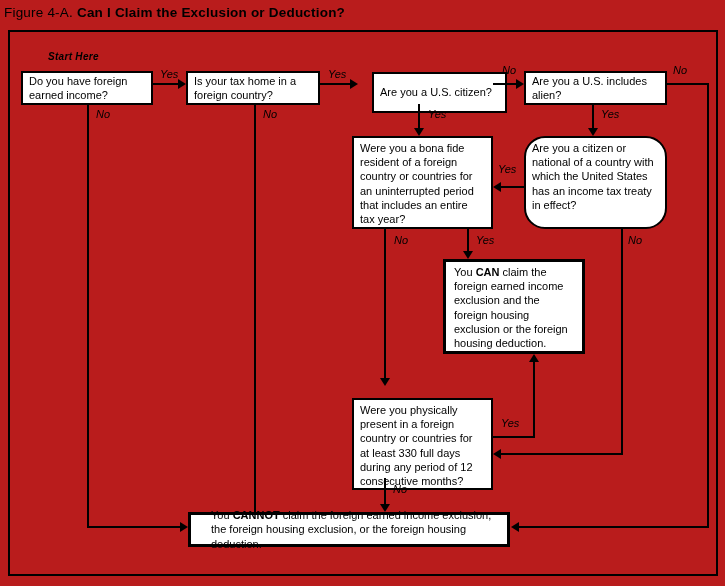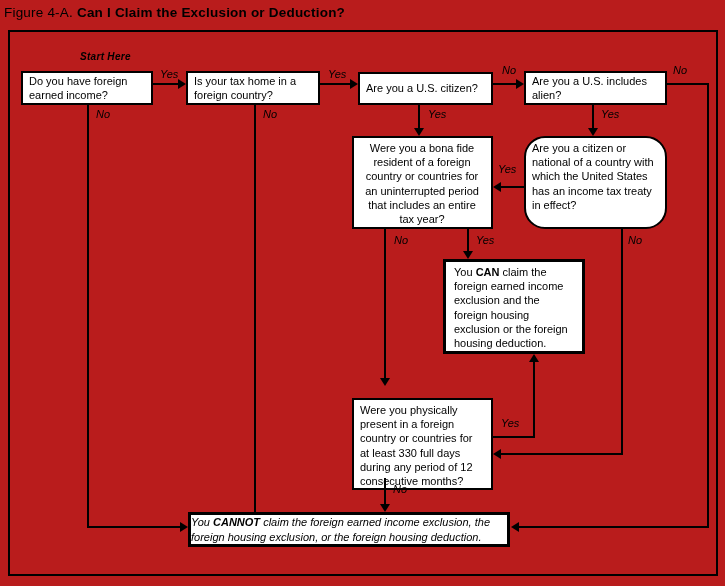--- a/index.html
+++ b/index.html
@@ -80,55 +80,55 @@
 
 <div id="canvas">
 
   <div class="title">
     <span>Figure 4-A.</span>
     <span class="bold">Can I Claim the Exclusion or Deduction?</span>
   </div>
 
   <div class="frame"></div>
 
-  <div class="start-here" style="left:80px; top:51px;">Start Here</div>
+  <div class="start-here" style="left:48px; top:51px;">Start Here</div>
 
   <div class="box center" style="left:21px; top:71px; width:132px; height:34px;">
     <span>Do you have foreign earned income?</span>
   </div>
 
   <div class="box center" style="left:186px; top:71px; width:134px; height:34px;">
     <span>Is your tax home in a foreign country?</span>
   </div>
 
-  <div class="box center" style="left:358px; top:72px; width:135px; height:33px;">
+  <div class="box center" style="left:372px; top:72px; width:135px; height:41px;">
     <span>Are you a U.S. citizen?</span>
   </div>
 
   <div class="box center" style="left:524px; top:71px; width:143px; height:34px;">
     <span>Are you a U.S. includes alien?</span>
   </div>
 
-  <div class="box" style="left:352px; top:136px; width:141px; height:93px;text-align:center;">
+  <div class="box" style="left:352px; top:136px; width:141px; height:93px;">
     <span>Were you a bona fide resident of a foreign country or countries for an uninterrupted period that includes an entire tax year?</span>
   </div>
 
   <div class="box" style="left:524px; top:136px; width:143px; height:93px;border-radius:21px;">
     <span>Are you a citizen or national of a country with which the United States has an income tax treaty in effect?</span>
   </div>
 
   <div class="box thick" style="left:443px; top:259px; width:142px; height:95px; padding-left:8px; padding-right:8px;">
     <span><span>You </span><span class="bold">CAN</span><span> claim the foreign earned income exclusion and the foreign housing exclusion or the foreign housing deduction.</span></span>
   </div>
 
   <div class="box" style="left:352px; top:398px; width:141px; height:92px;">
     <span>Were you physically present in a foreign country or countries for at least 330 full days during any period of 12 consecutive months?</span>
   </div>
 
-  <div class="box thick center" style="left:188px; top:512px; width:322px; height:35px; padding-left:0; padding-right:4px;font-style:italic;">
+  <div class="box thick center" style="left:188px; top:512px; width:322px; height:35px; padding-left:20px; padding-right:4px;">
     <span><span>You </span><span class="bold">CANNOT</span><span> claim the foreign earned income exclusion, the foreign housing exclusion, or the foreign housing deduction.</span></span>
   </div>
 
   <div class="hl" style="left:153px; top:83px; width:25px;"></div>
   <div class="arr right" style="left:178px; top:79px;"></div>
   <div class="lab" style="left:160px; top:68px;">Yes</div>
 
   <div class="vl" style="left:87px; top:105px; height:422px;"></div>
   <div class="hl" style="left:87px; top:526px; width:93px;"></div>
   <div class="arr right" style="left:180px; top:522px;"></div>

